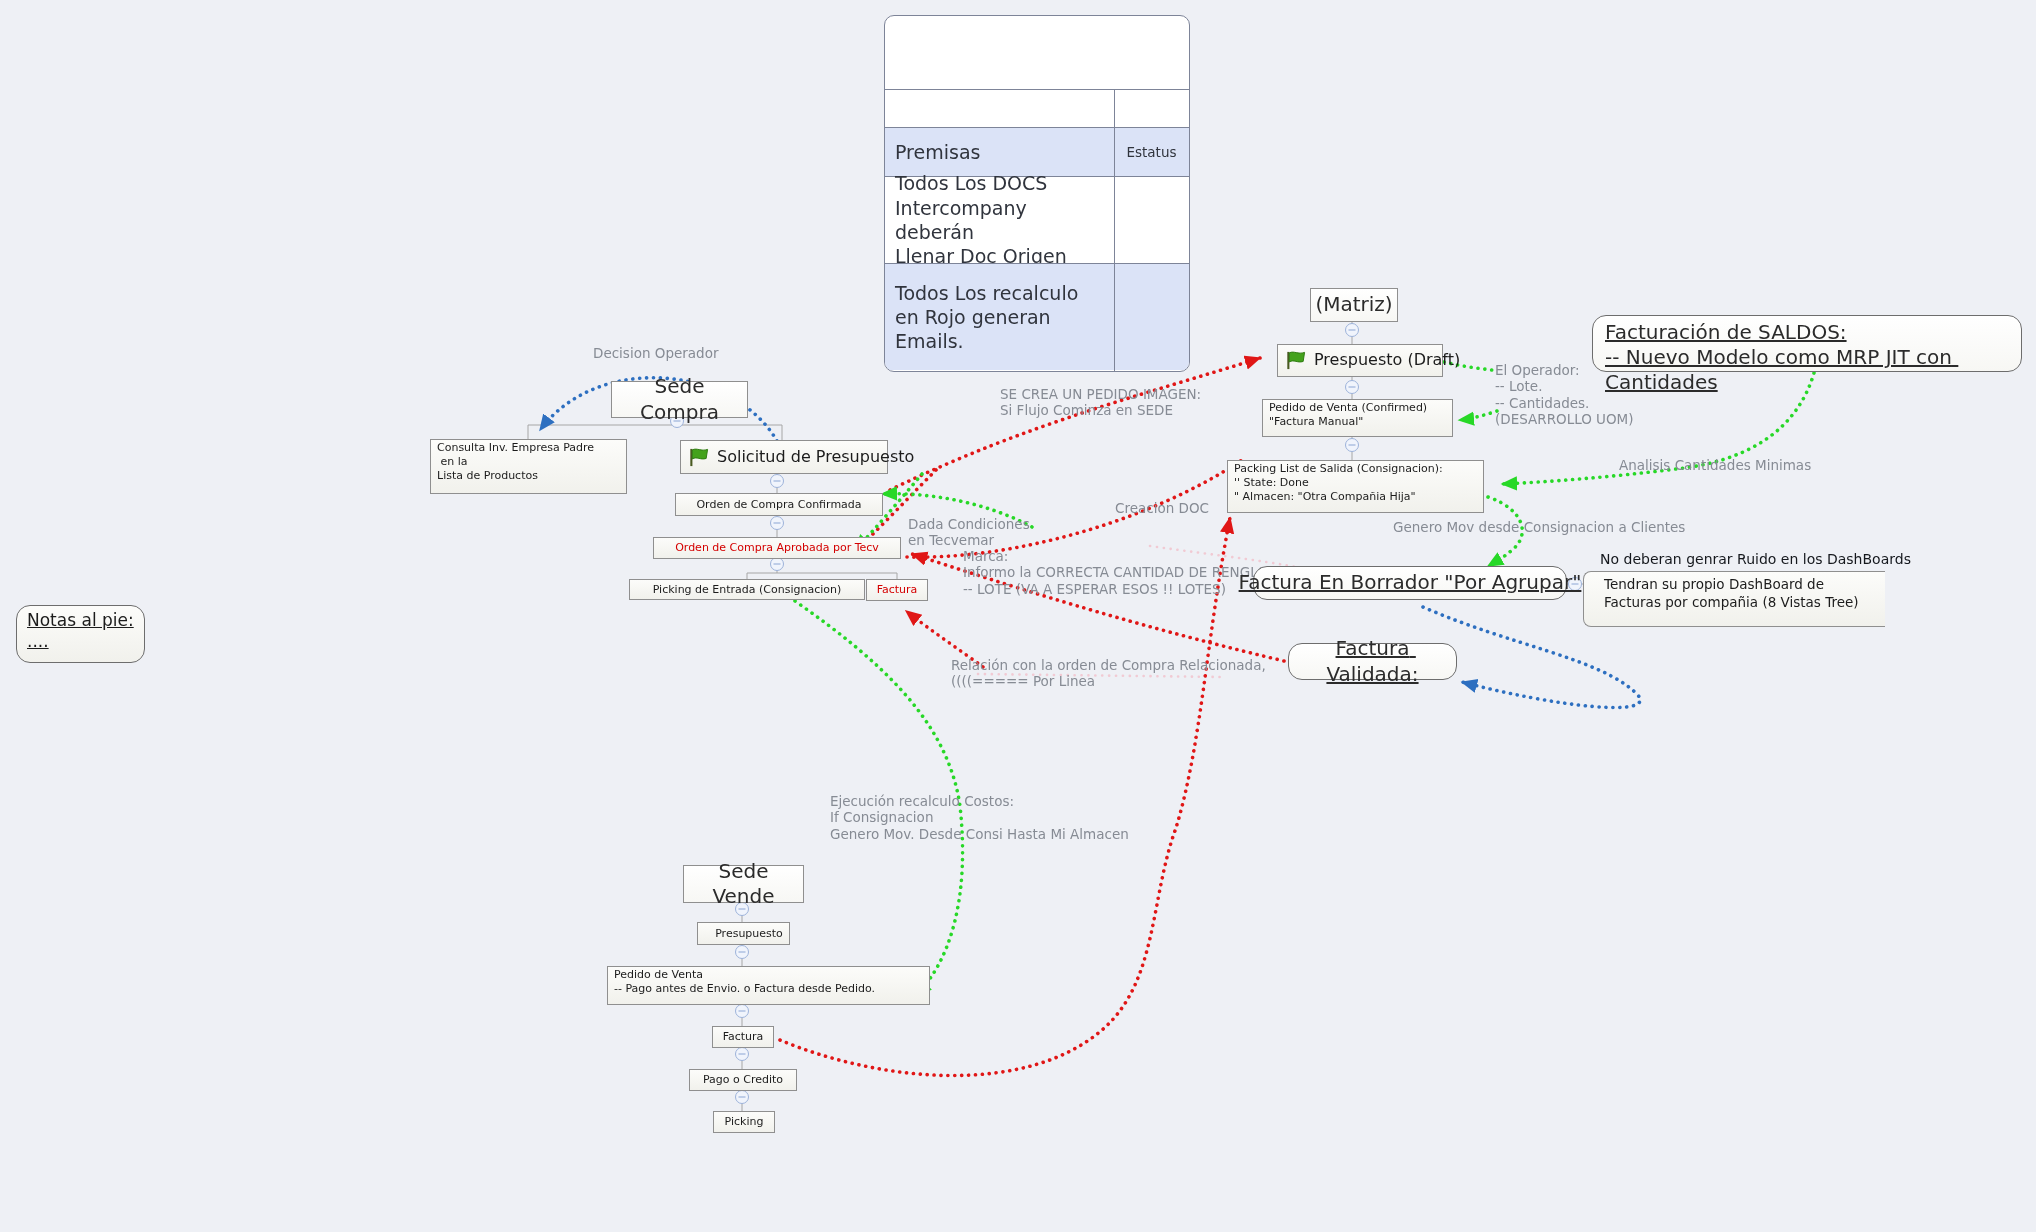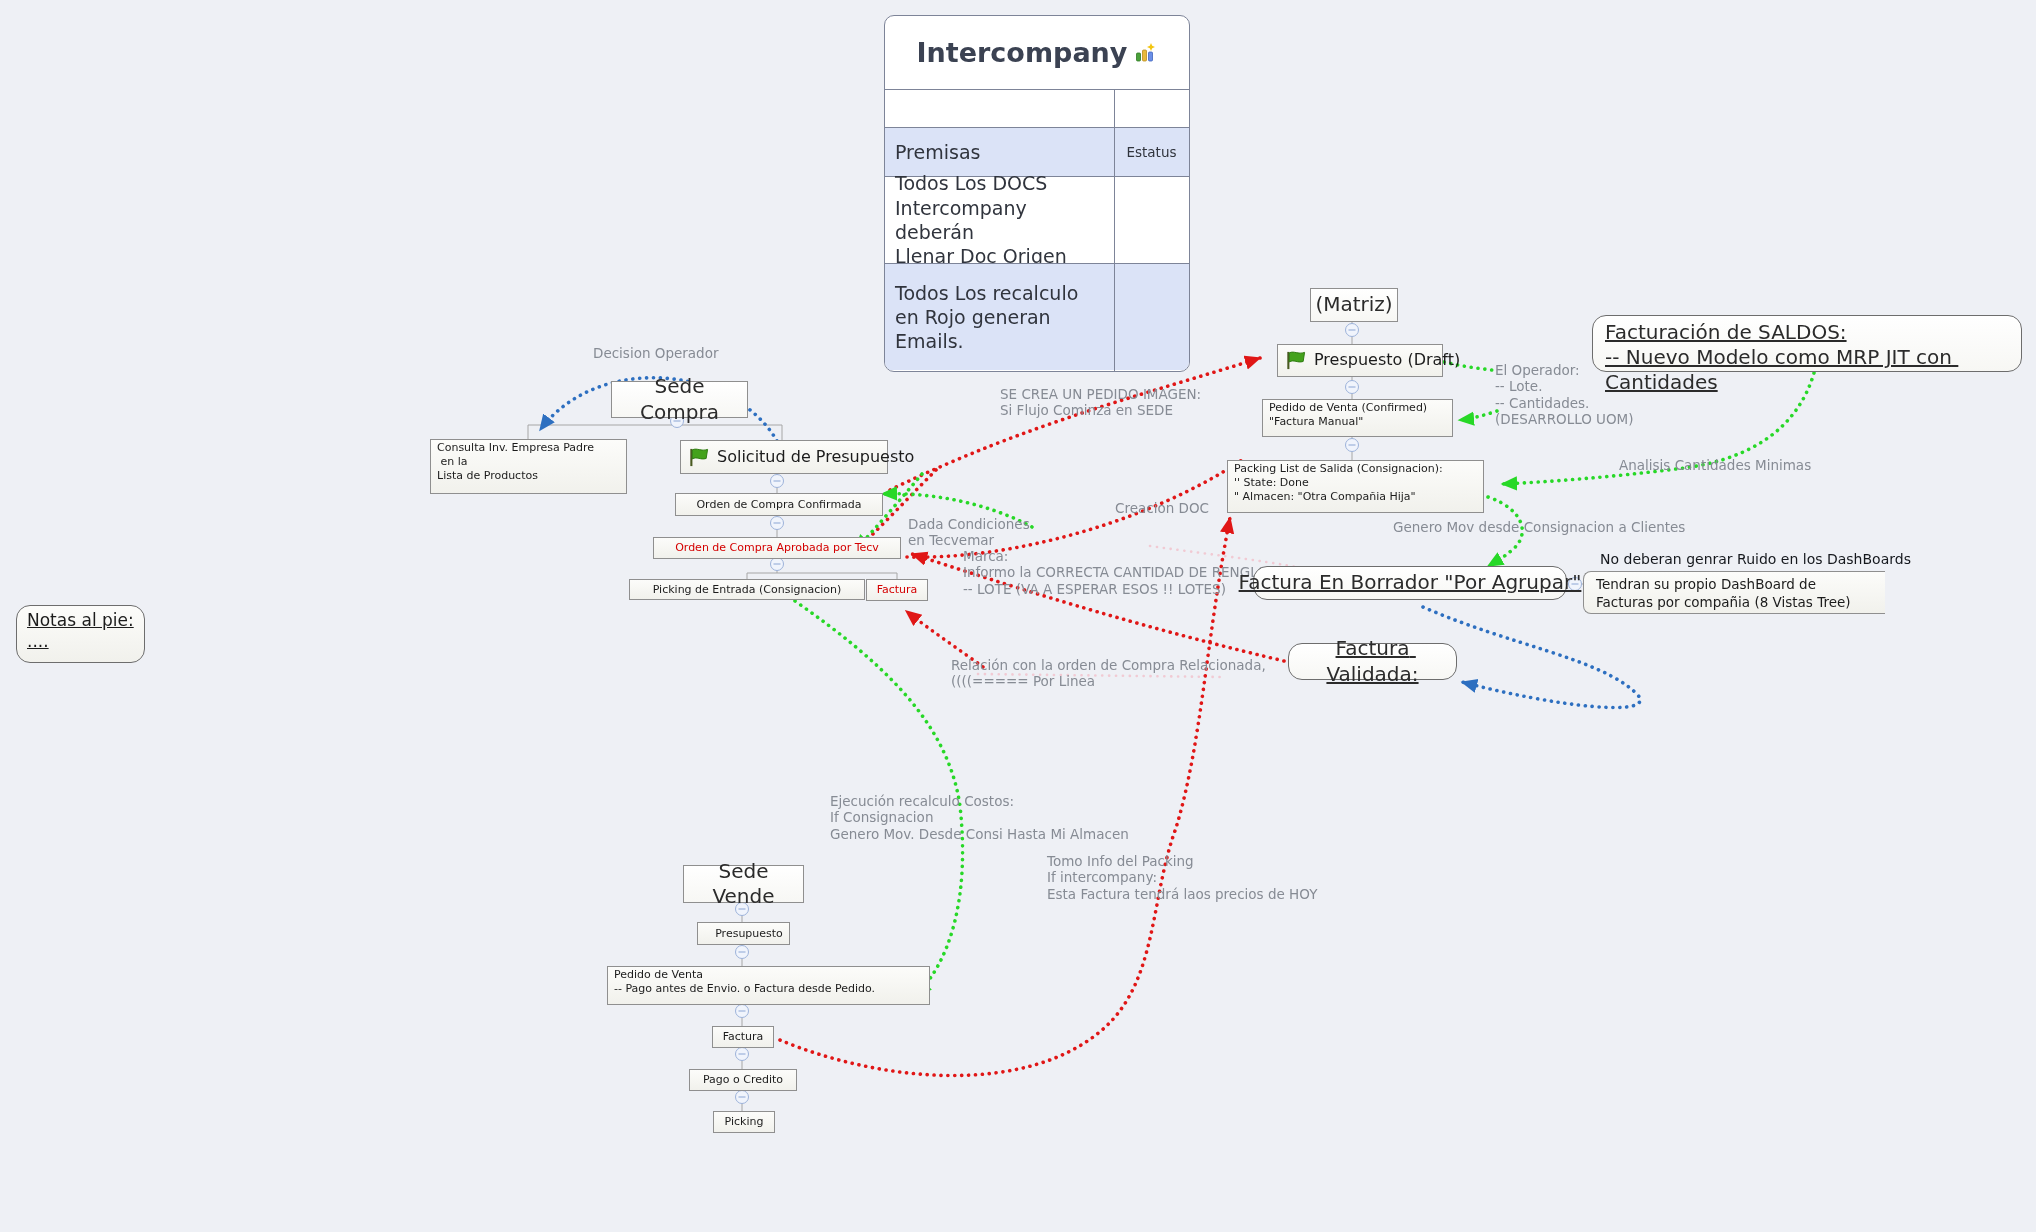--- a/index.html
+++ b/index.html
@@ -155,29 +155,20 @@
           <line x1="738.5" x2="745.5" y1="1054" y2="1054" stroke="#9db3da" stroke-width="1.2"></line>
         </g>
         <g>
           <circle cx="742" cy="1097" r="6.5" fill="#f0f4fc" stroke="#9db3da" stroke-width="1"></circle>
           <line x1="738.5" x2="745.5" y1="1097" y2="1097" stroke="#9db3da" stroke-width="1.2"></line>
         </g>
       </g>
   </svg>
 
   <div class="ictable">
-    <div class="row trow">
-      <span class="title">Intercompany</span>
-      <svg width="22" height="20" viewBox="0 0 22 20">
-        <rect x="1.5" y="10" width="4" height="8" rx="1" fill="#4aa13a" stroke="#2e7a22" stroke-width="0.8"></rect>
-        <rect x="7.5" y="7" width="4" height="11" rx="1" fill="#e8b93c" stroke="#b98d1e" stroke-width="0.8"></rect>
-        <rect x="13.5" y="9" width="4" height="9" rx="1" fill="#6b8fe8" stroke="#3f63bb" stroke-width="0.8"></rect>
-        <path d="M16 0 L17.2 2.8 L20 4 L17.2 5.2 L16 8 L14.8 5.2 L12 4 L14.8 2.8 Z" fill="#f3c613"></path>
-      </svg>
-    </div>
     <div class="row erow"></div>
     <div class="row hrow">
       <div class="cell-l hd">Premisas</div>
       <div class="cell-r">Estatus</div>
     </div>
     <div class="row drow">
       <div class="cell-l">Todos Los DOCS
 Intercompany deberán
 Llenar Doc Origen</div>
     </div>
@@ -207,21 +198,21 @@
 " Almacen: "Otra Compañia Hija"</div>
 
   <div class="node lg rounded center" style="left:1253px;top:566px;width:314px;height:34px;white-space:nowrap;">Factura En Borrador "Por Agrupar"</div>
 
   <div class="node lg rounded center" style="left:1288px;top:643px;width:169px;height:37px;">Factura Validada:</div>
 
   <div class="node lg rounded" style="left:1592px;top:315px;width:430px;height:57px;padding:4px 12px;">Facturación de SALDOS:
 -- Nuevo Modelo como MRP JIT con Cantidades</div>
 
   <div class="ann dark" style="left:1600px;top:551px;">No deberan genrar Ruido en los DashBoards</div>
-  <div class="node openright" style="left:1583px;top:571px;width:302px;height:43px;padding:3px 12px;">Tendran su propio DashBoard de
+  <div class="node openright" style="left:1583px;top:571px;width:302px;height:56px;padding:3px 20px;">Tendran su propio DashBoard de
 Facturas por compañia (8 Vistas Tree)</div>
 
   <div class="node lg center" style="left:611px;top:381px;width:137px;height:37px;">Sede Compra</div>
 
   <div class="node" style="left:430px;top:439px;width:197px;height:55px;">Consulta Inv. Empresa Padre
  en la
 Lista de Productos</div>
 
   <div class="node flagged" style="left:680px;top:440px;width:208px;height:34px;">
     <svg class="flag-svg" viewBox="0 0 24 22">
@@ -263,17 +254,14 @@
 ((((===== Por Linea</div>
   <div class="ann" style="left:1495px;top:362px;">El Operador:
 -- Lote.
 -- Cantidades.
 (DESARROLLO UOM)</div>
   <div class="ann" style="left:1619px;top:457px;">Analisis Cantidades Minimas</div>
   <div class="ann" style="left:1393px;top:519px;">Genero Mov desde Consignacion a Clientes</div>
   <div class="ann" style="left:830px;top:793px;">Ejecución recalculo Costos:
 If Consignacion
 Genero Mov. Desde Consi Hasta Mi Almacen</div>
-  <div class="ann" style="left:1047px;top:853px;">Tomo Info del Packing
-If intercompany:
-Esta Factura tendrá laos precios de HOY</div>
 
 </div>
 
 </body></html>

